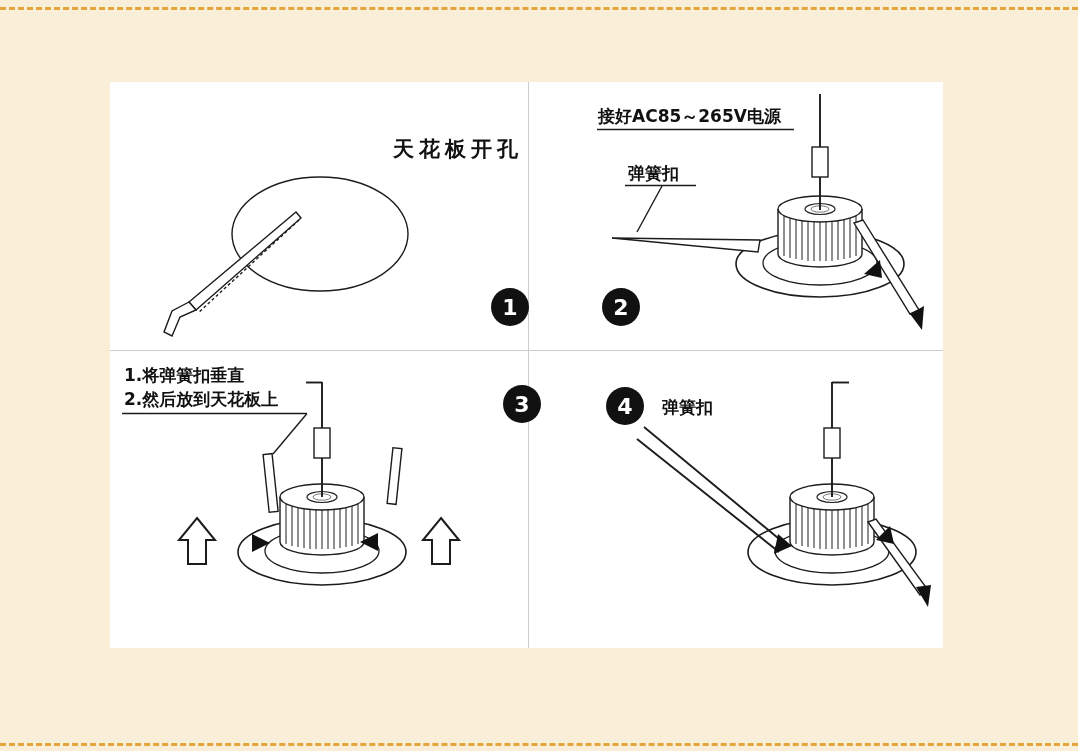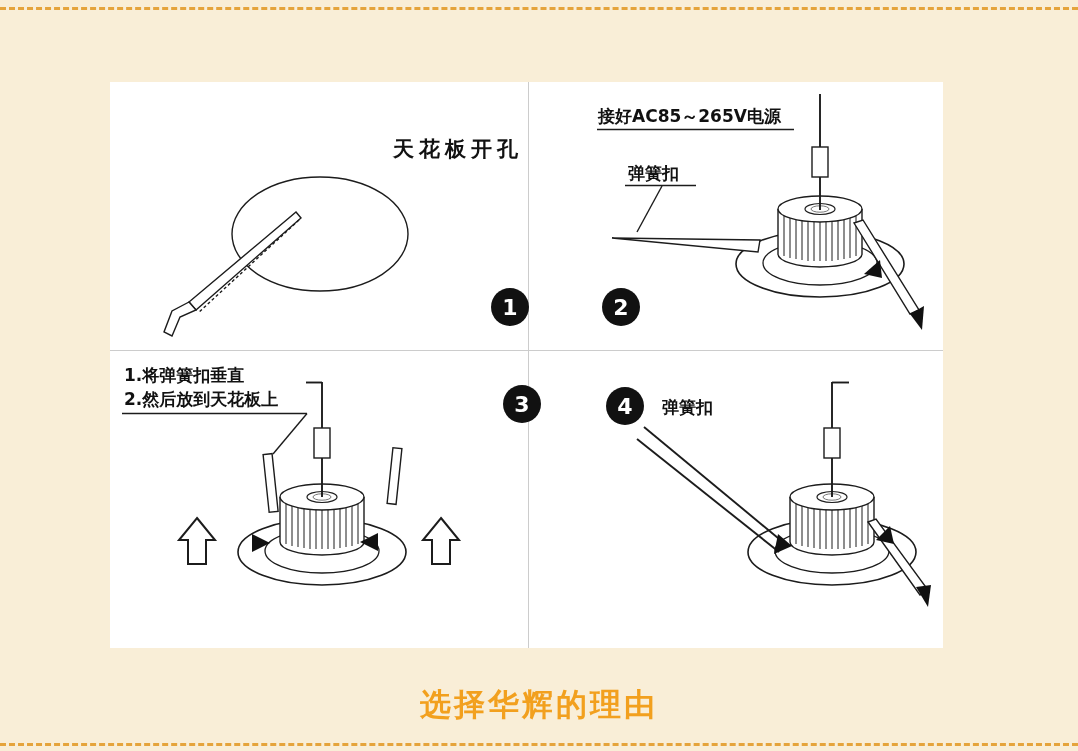--- a/index.html
+++ b/index.html
@@ -138,17 +138,16 @@
           <line x1="527" y1="357" x2="669" y2="470" class="ln2"></line>
           <polygon points="668,452 682,464 664,472" fill="#111111"></polygon>
           <polygon points="758,440 766,437 818,508 810,513" class="shape"></polygon>
           <polygon points="806,505 821,503 818,525" fill="#111111"></polygon>
           <polygon points="766,458 780,444 784,462" fill="#111111"></polygon>
         </g>
       </g>
     </svg>
   </div>
 
-  <div class="footer-title">选择华辉的理由</div>
 
   <div class="dash dash-bottom"></div>
 
 </div>
 
 </body></html>

